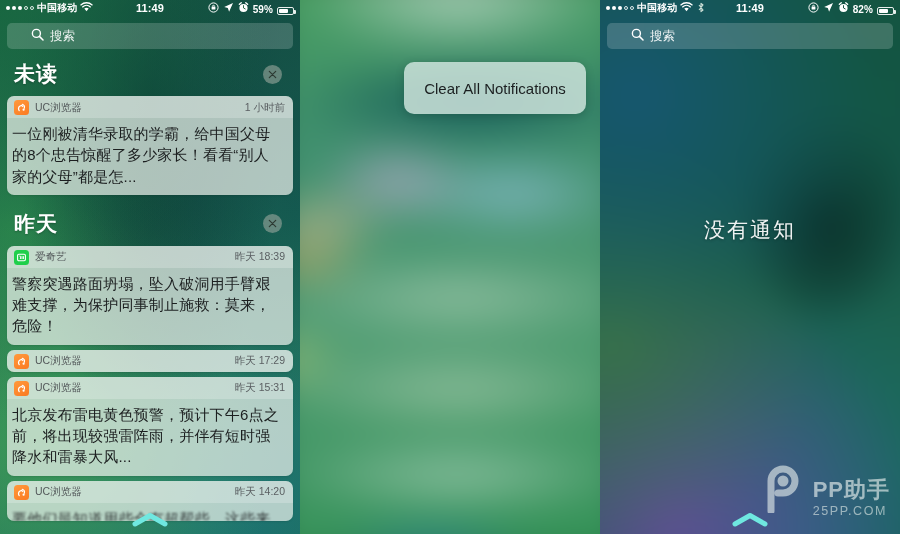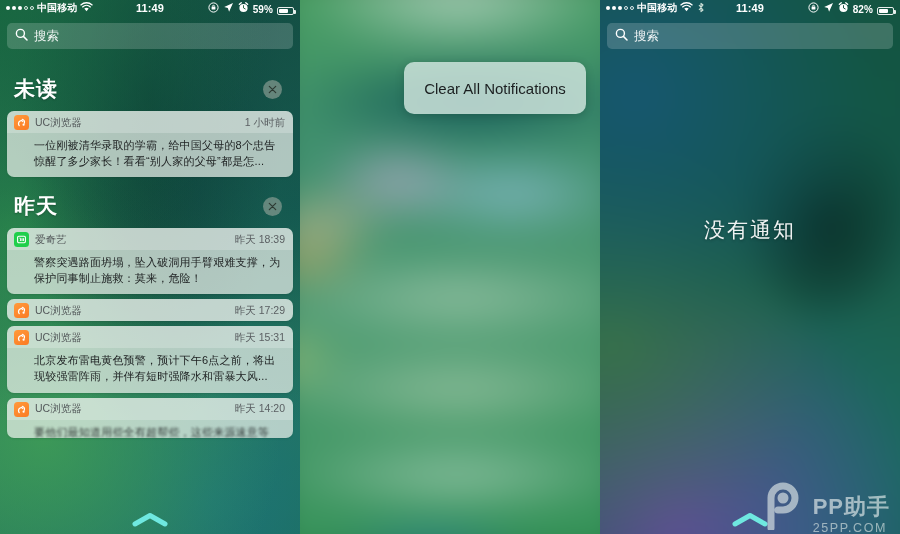--- a/index.html
+++ b/index.html
@@ -69,23 +69,23 @@
   .carrier { font-size:10px; font-weight:bold; }
   .sb-center { position:absolute; left:0; right:0; text-align:center; font-size:11px; font-weight:bold; pointer-events:none; }
   .sb-right { margin-left:auto; display:flex; align-items:flex-end; gap:4px; position:relative; z-index:2;}
   .batt-pct { font-size:10px; font-weight:bold; }
   .batt { width:17px; height:8px; border:1px solid rgba(255,255,255,.9); border-radius:2px; position:relative; }
   .batt::after{ content:""; position:absolute; right:-3px; top:2px; width:2px;height:4px;background:rgba(255,255,255,.9); border-radius:0 1px 1px 0;}
   .batt span{ position:absolute; left:1px; top:1px; bottom:1px; background:#fff; border-radius:1px; }
 
   
   .search {
-    position:relative; margin:7px 7px 16px 7px; height:26px;
+    position:relative; margin:7px 7px 1px 7px; height:26px;
     border-radius:5px; background:rgba(255,255,255,0.18);
-    display:flex; align-items:center; gap:6px; padding:0 8px;
+    display:flex; align-items:center; gap:6px; padding:0 24px;
     color:rgba(255,255,255,0.92);
   }
   .search .ph { font-size:12.5px; }
 
   
   .grouphdr {
     position:relative; display:flex; align-items:center;
     padding:10px 18px 8px 14px;
   }
   .grouphdr .title {
@@ -109,21 +109,21 @@
     padding:4px 8px 3px 7px;
     background:rgba(255,255,255,0.22);
   }
   .appicon { width:15px; height:15px; border-radius:3.5px; position:relative; flex:none;
              display:flex;align-items:center;justify-content:center; overflow:hidden;}
   .appicon.uc { background:linear-gradient(150deg,#ff9a3c,#fb7a22); }
   .appicon.iqiyi { background:#1fcf4b; }
   .appname { font-size:10.5px; color:#53585a; }
   .time { margin-left:auto; font-size:10.5px; color:#5b6063; }
   .notif .body {
-    padding:5px 9px 8px 27px; font-size:11px; line-height:1.42;
+    padding:5px 9px 8px 5px; font-size:15px; line-height:1.42;
     color:#1c1f20; letter-spacing:.2px;
   }
   .notif.cut .body { max-height:18px; overflow:hidden; filter:blur(1.1px); opacity:.85; }
 
   
   .chev { position:absolute; left:0; right:0; bottom:6px; display:flex; justify-content:center; }
 
   
   .clearall {
     position:absolute; left:104px; top:62px; width:182px; height:52px;
@@ -133,21 +133,21 @@
     box-shadow:0 2px 10px rgba(0,0,0,.16);
   }
 
   
   .nonotif {
     position:absolute; left:0; right:0; top:216px; text-align:center;
     color:rgba(255,255,255,0.93); font-size:21px; letter-spacing:2px;
     text-shadow:0 1px 3px rgba(0,0,0,.3);
   }
   .watermark {
-    position:absolute; right:10px; bottom:0;
+    position:absolute; right:10px; bottom:17px;
     display:flex; align-items:flex-end; gap:6px; opacity:.62;
   }
   .wm-text { display:flex; flex-direction:column; align-items:flex-start; }
   .wm-title { color:#eef4f2; font-size:22px; font-weight:bold; letter-spacing:1px; line-height:1; }
   .wm-sub { color:#dfe9e6; font-size:12.5px; letter-spacing:1.6px; margin-top:4px; line-height:1; }
 </style>
 </head>
 <body>
 
 <div class="screens">

